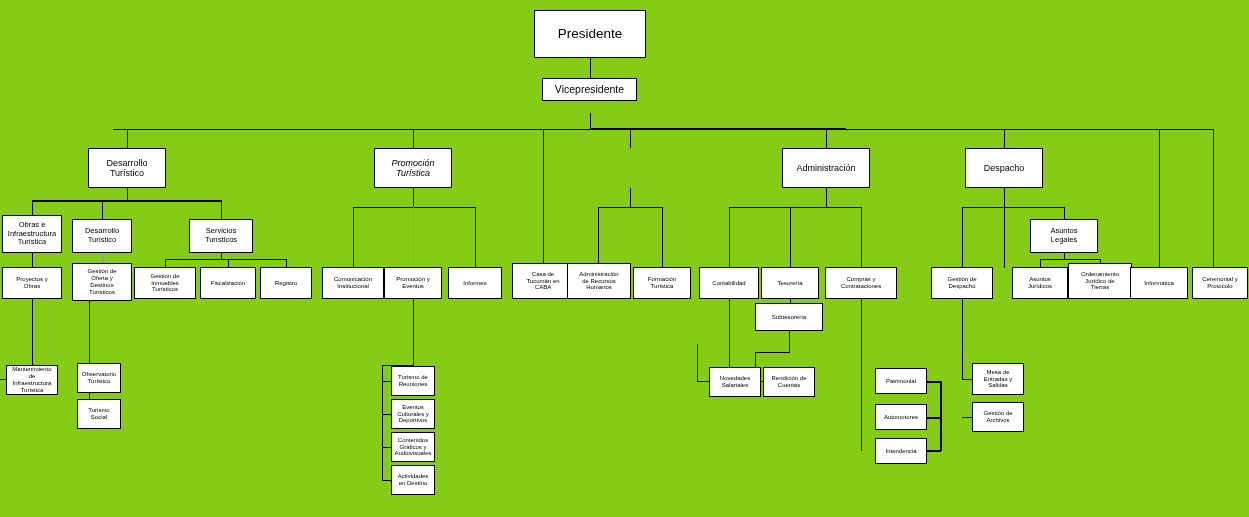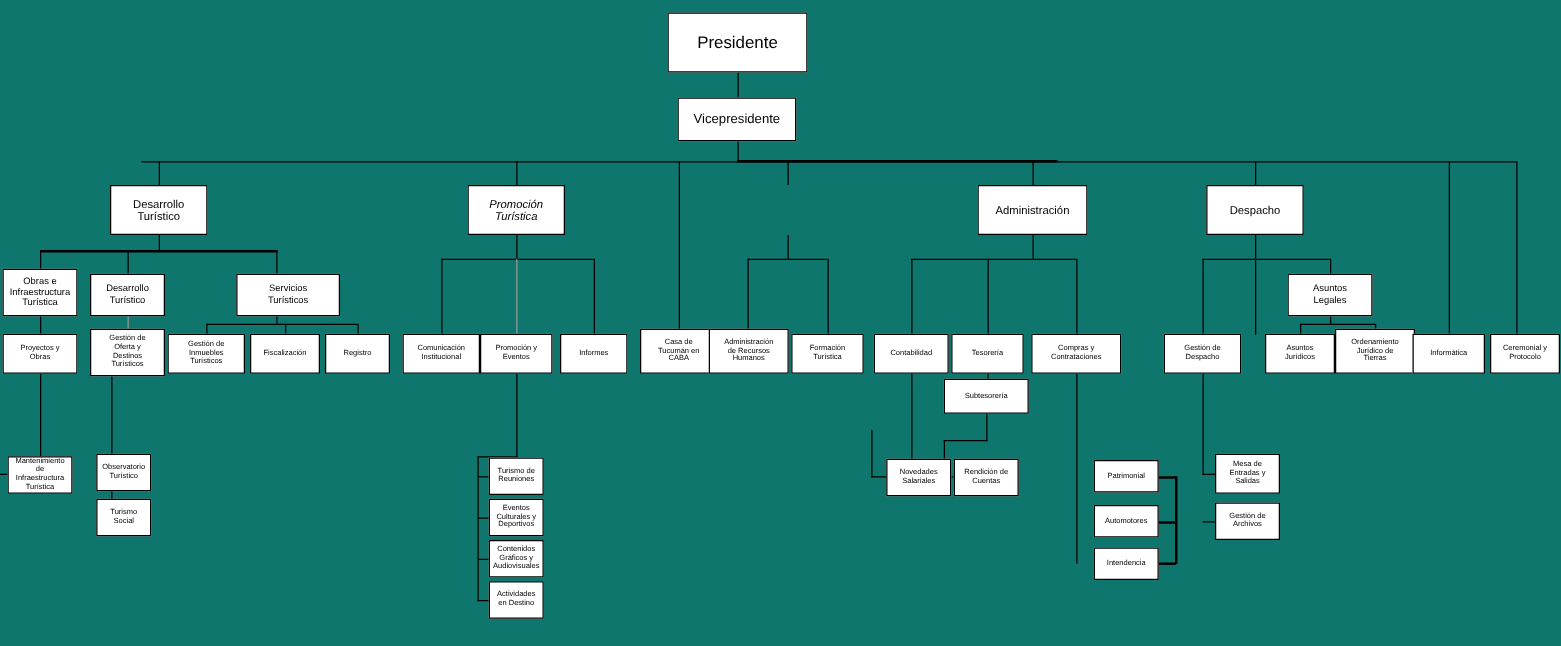--- a/index.html
+++ b/index.html
@@ -4,21 +4,21 @@
 <style>
   html, body {
     margin: 0;
     padding: 0;
     background: #ffffff;
   }
   #org-chart {
     position: relative;
     width: 1249px;
     height: 517px;
-    background: #0f766e;
+    background: #84cc16;
     font-family: "Liberation Sans", sans-serif;
     overflow: hidden;
   }
   .node {
     position: absolute;
     box-sizing: border-box;
     border: 1px solid #000000;
     background: #ffffff;
     display: flex;
     align-items: center;
@@ -123,42 +123,42 @@
     <div class="ln v" style="left: 962px; top: 299px; height: 81px;"></div>
     <div class="ln h" style="left: 962px; top: 379px; width: 11px;"></div>
     <div class="ln h" style="left: 962px; top: 417px; width: 11px;"></div>
     <div class="ln v" style="left: 1064px; top: 253px; height: 7px;"></div>
     <div class="ln h" style="left: 1040px; top: 259px; width: 60px;"></div>
     <div class="ln v" style="left: 1040px; top: 259px; height: 9px;"></div>
     <div class="ln v" style="left: 1100px; top: 259px; height: 9px;"></div>
     <div class="node lvl1" style="left: 534px; top: 10px; width: 112px; height: 48px;">
       <span>Presidente</span>
     </div>
-    <div class="node lvl2" style="left: 542px; top: 78px; width: 95px; height: 35px;">
+    <div class="node lvl2" style="left: 542px; top: 78px; width: 95px; height: 23px;">
       <span>Vicepresidente</span>
     </div>
     <div class="node lvl3" style="left: 88px; top: 148px; width: 78px; height: 40px;">
       <span>Desarrollo<br>Turístico</span>
     </div>
     <div class="node lvl3" style="left: 374px; top: 148px; width: 78px; height: 40px; font-style: italic;">
       <span>Promoción<br>Turística</span>
     </div>
     <div class="node lvl3" style="left: 782px; top: 148px; width: 88px; height: 40px;">
       <span>Administración</span>
     </div>
     <div class="node lvl3" style="left: 965px; top: 148px; width: 78px; height: 40px;">
       <span>Despacho</span>
     </div>
     <div class="node lvl4" style="left: 2px; top: 215px; width: 60px; height: 38px;">
       <span>Obras e<br>Infraestructura<br>Turística</span>
     </div>
     <div class="node lvl4" style="left: 72px; top: 219px; width: 60px; height: 34px;">
       <span>Desarrollo<br>Turístico</span>
     </div>
-    <div class="node lvl4" style="left: 189px; top: 219px; width: 83px; height: 34px; justify-content: flex-end;">
+    <div class="node lvl4" style="left: 189px; top: 219px; width: 64px; height: 34px; justify-content: flex-end;">
       <span>Servicios<br>Turísticos</span>
     </div>
     <div class="node lvl4" style="left: 1030px; top: 219px; width: 68px; height: 34px;">
       <span>Asuntos<br>Legales</span>
     </div>
     <div class="node lvl5" style="left: 2px; top: 267px; width: 60px; height: 32px;">
       <span>Proyectos y<br>Obras</span>
     </div>
     <div class="node lvl5" style="left: 72px; top: 263px; width: 60px; height: 38px;">
       <span>Gestión de<br>Oferta y<br>Destinos<br>Turísticos</span>

